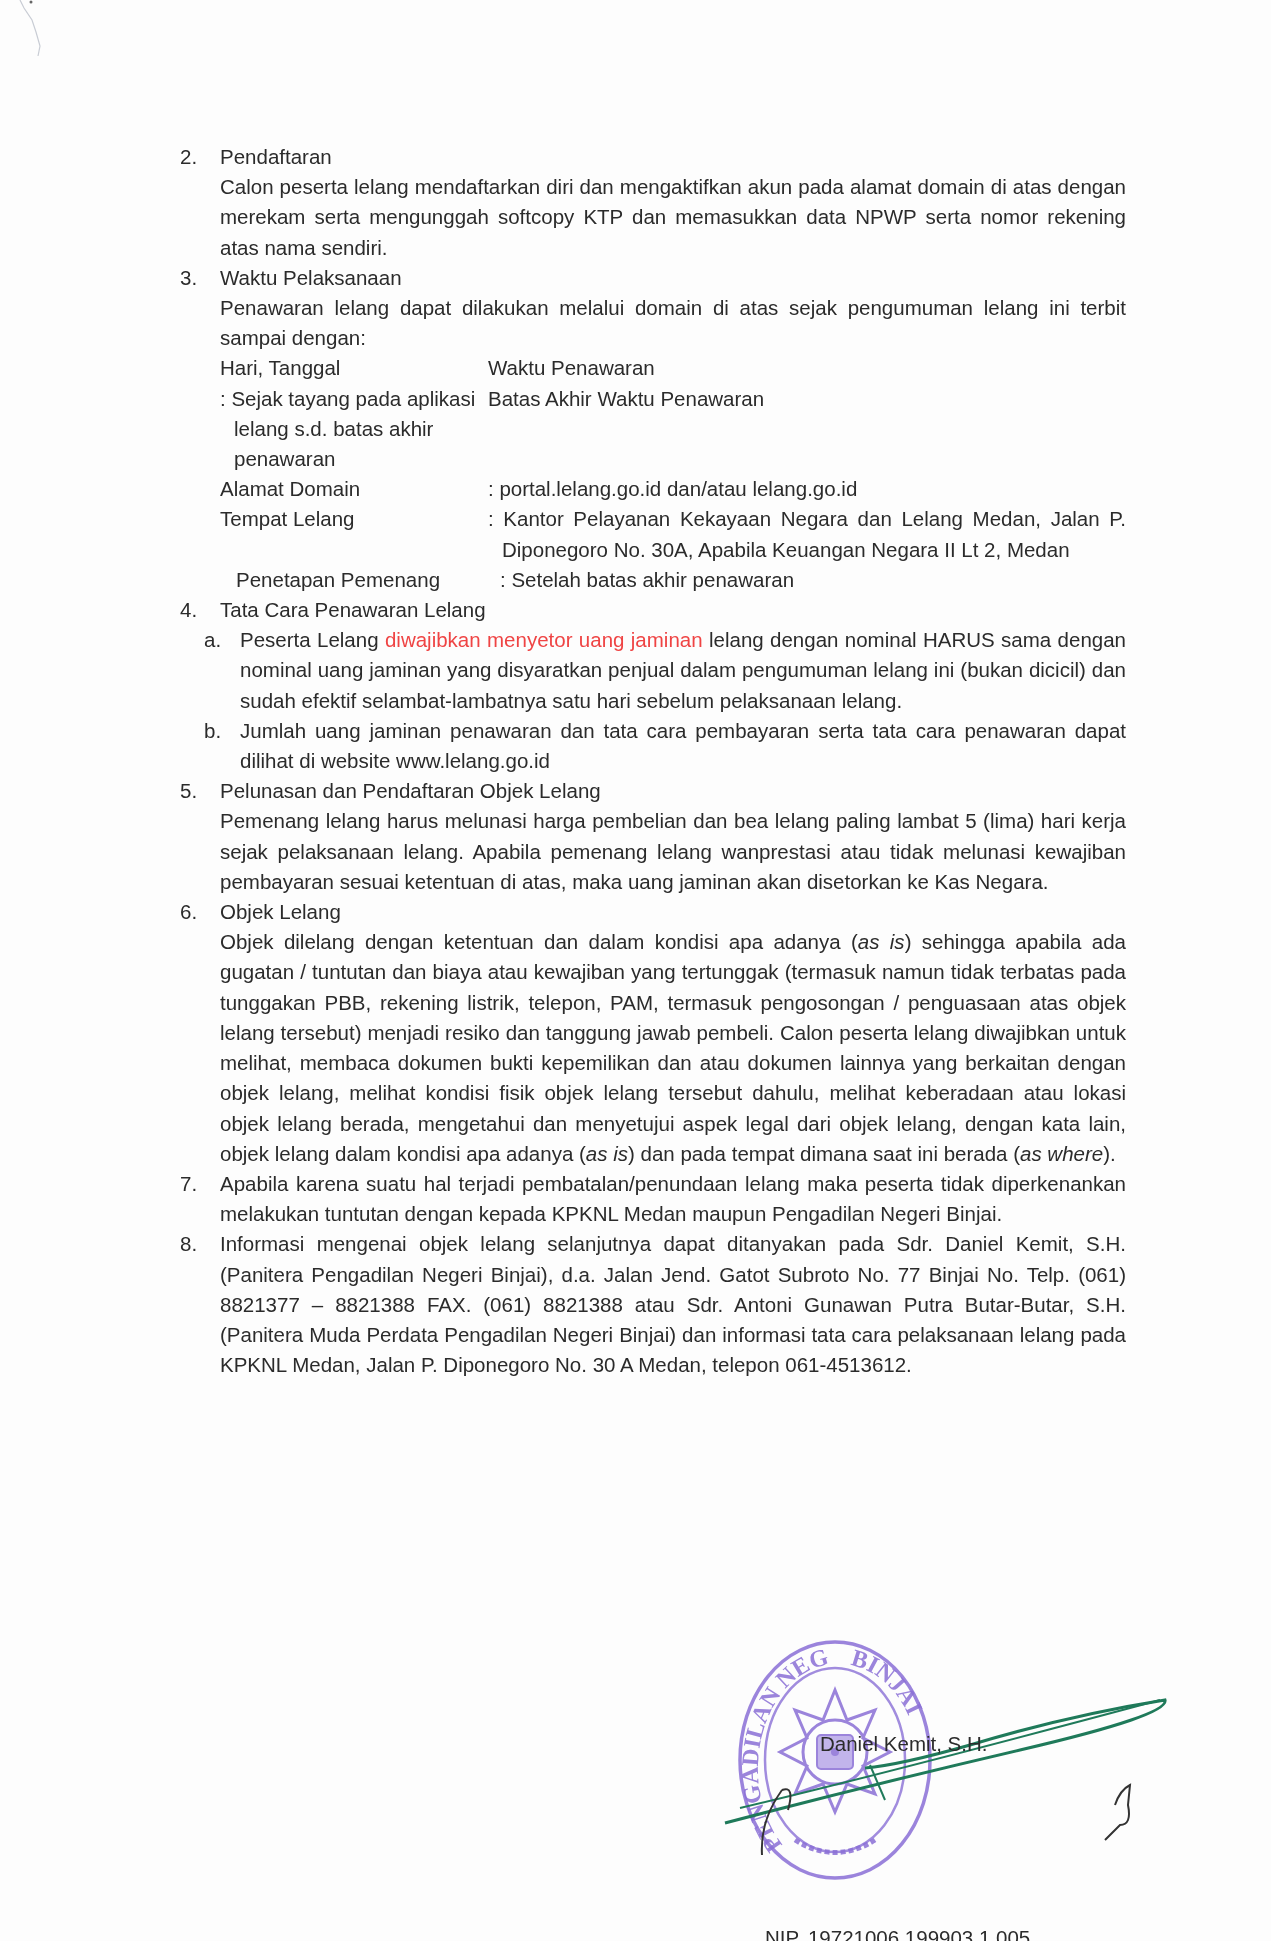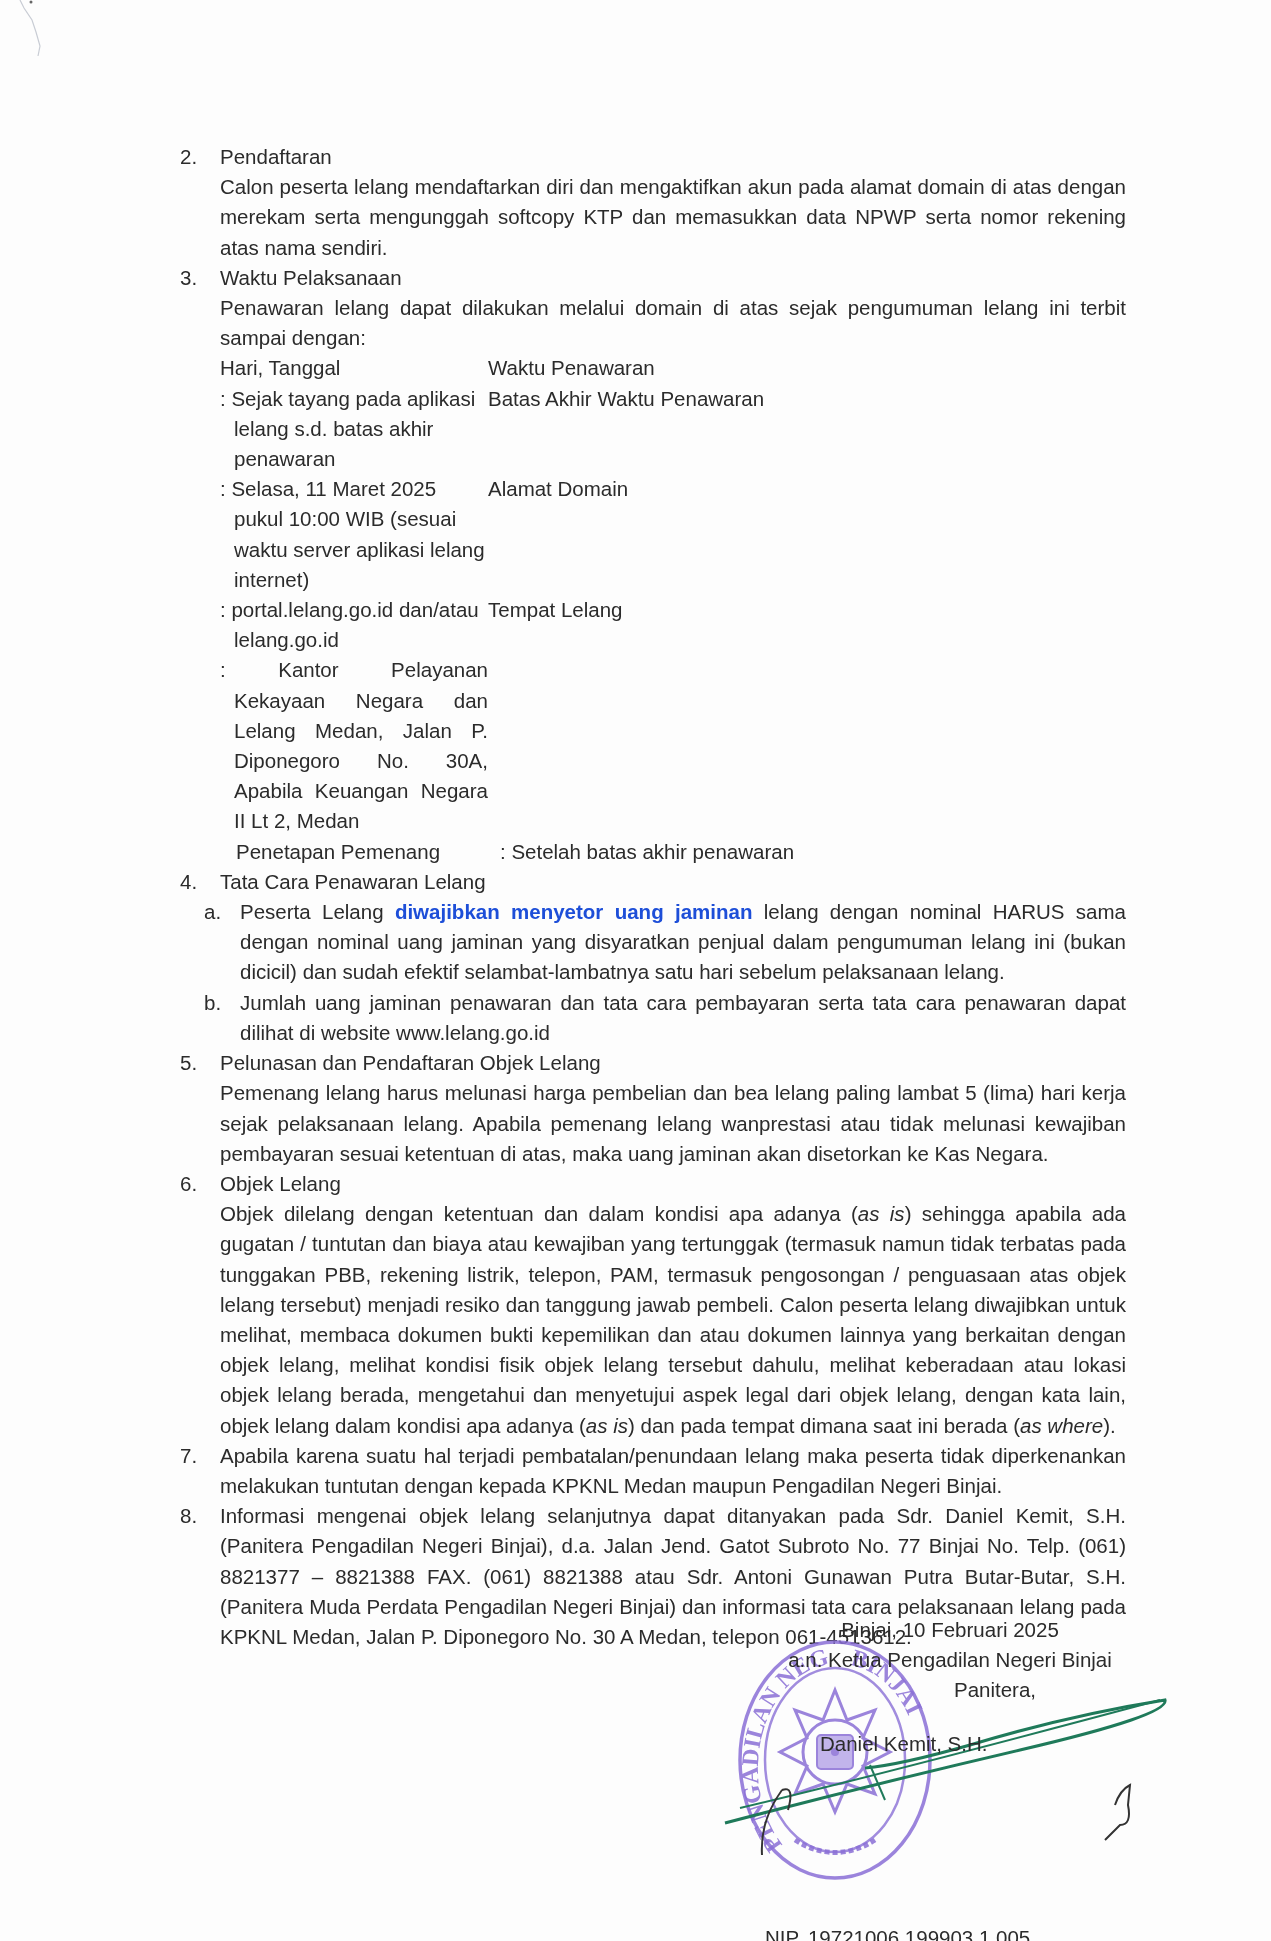--- a/index.html
+++ b/index.html
@@ -13,21 +13,21 @@
     .page { position: absolute; left: 0; top: 0; width: 1271px; height: 1941px; }
     .scuff { position: absolute; left: 10px; top: 0; width: 40px; height: 70px; }
     .content { position: absolute; left: 180px; top: 142px; width: 946px; line-height: 30.2px; }
     .item { position: relative; padding-left: 40px; }
     .num { position: absolute; left: 0; top: 0; width: 30px; }
     .just { text-align: justify; text-align-last: left; }
     .kv { display: grid; grid-template-columns: 268px 1fr; }
     .kv .val { padding-left: 14px; text-indent: -14px; }
     .sub { position: relative; padding-left: 60px; }
     .sub .num { left: 24px; }
-    b { font-weight: bold; color: #1d4ed8; }
+    b { font-weight: normal; color: #ef4444; }
     i { font-style: italic; }
     .sig { position: absolute; left: 720px; top: 1615px; width: 460px; text-align: center; line-height: 30px; font-size: 20.5px; }
     .sig .l { display: block; }
     .stamp { position: absolute; left: 735px; top: 1640px; width: 200px; height: 240px; }
     .signature { position: absolute; left: 720px; top: 1690px; width: 460px; height: 190px; }
     .name-line { position: absolute; left: 820px; top: 1732px; }
     .nip-line { position: absolute; left: 765px; top: 1926px; }
   </style>
 </head>
 <body>
@@ -50,21 +50,20 @@
 
     <div class="item">
       <span class="num">3.</span>
       <div>Waktu Pelaksanaan</div>
       <div class="just">Penawaran lelang dapat dilakukan melalui domain di atas sejak pengumuman lelang ini terbit sampai dengan:</div>
       <div class="kv">
         <div>Hari, Tanggal</div>
         <div>Waktu Penawaran</div>
         <div class="val">: Sejak tayang pada aplikasi lelang s.d. batas akhir penawaran</div>
         <div style="padding-right:80px">Batas Akhir Waktu Penawaran</div>
-        <div class="val">: Selasa, 11 Maret 2025 pukul 10:00 WIB (sesuai waktu server aplikasi lelang internet)</div>
         <div>Alamat Domain</div>
         <div class="val">: portal.lelang.go.id dan/atau lelang.go.id</div>
         <div>Tempat Lelang</div>
         <div class="val just">: Kantor Pelayanan Kekayaan Negara dan Lelang Medan, Jalan P. Diponegoro No. 30A, Apabila Keuangan Negara II Lt 2, Medan</div>
       </div>
       <div style="display:grid;grid-template-columns:264px 1fr;margin-left:16px;">
         <div>Penetapan Pemenang</div>
         <div>: Setelah batas akhir penawaran</div>
       </div>
     </div>
@@ -124,21 +123,16 @@
   </svg>
 
   <svg class="signature" viewBox="0 0 460 190">
     <path d="M5 133 Q150 95 300 60 T445 10 Q350 25 250 55 Q180 75 145 78" fill="none" stroke="#1f7a5a" stroke-width="3"></path>
     <path d="M20 118 Q160 85 440 10" fill="none" stroke="#1f7a5a" stroke-width="2"></path>
     <path d="M150 75 L165 110" fill="none" stroke="#1f7a5a" stroke-width="2"></path>
     <path d="M62 100 Q40 130 42 165 M62 100 Q75 95 68 120" fill="none" stroke="#333" stroke-width="2"></path>
     <path d="M395 115 Q400 100 410 95 L408 115 Q412 135 400 135 L385 150" fill="none" stroke="#333" stroke-width="2"></path>
   </svg>
 
-  <div class="sig">
-    <span class="l">Binjai, 10 Februari 2025</span>
-    <span class="l">a.n. Ketua Pengadilan Negeri Binjai</span>
-    <span class="l" style="padding-left:90px">Panitera,</span>
-  </div>
   <div class="name-line">Daniel Kemit, S.H.</div>
   <div class="nip-line">NIP. 19721006 199903 1 005</div>
 
 </div>
 
 </body></html>

